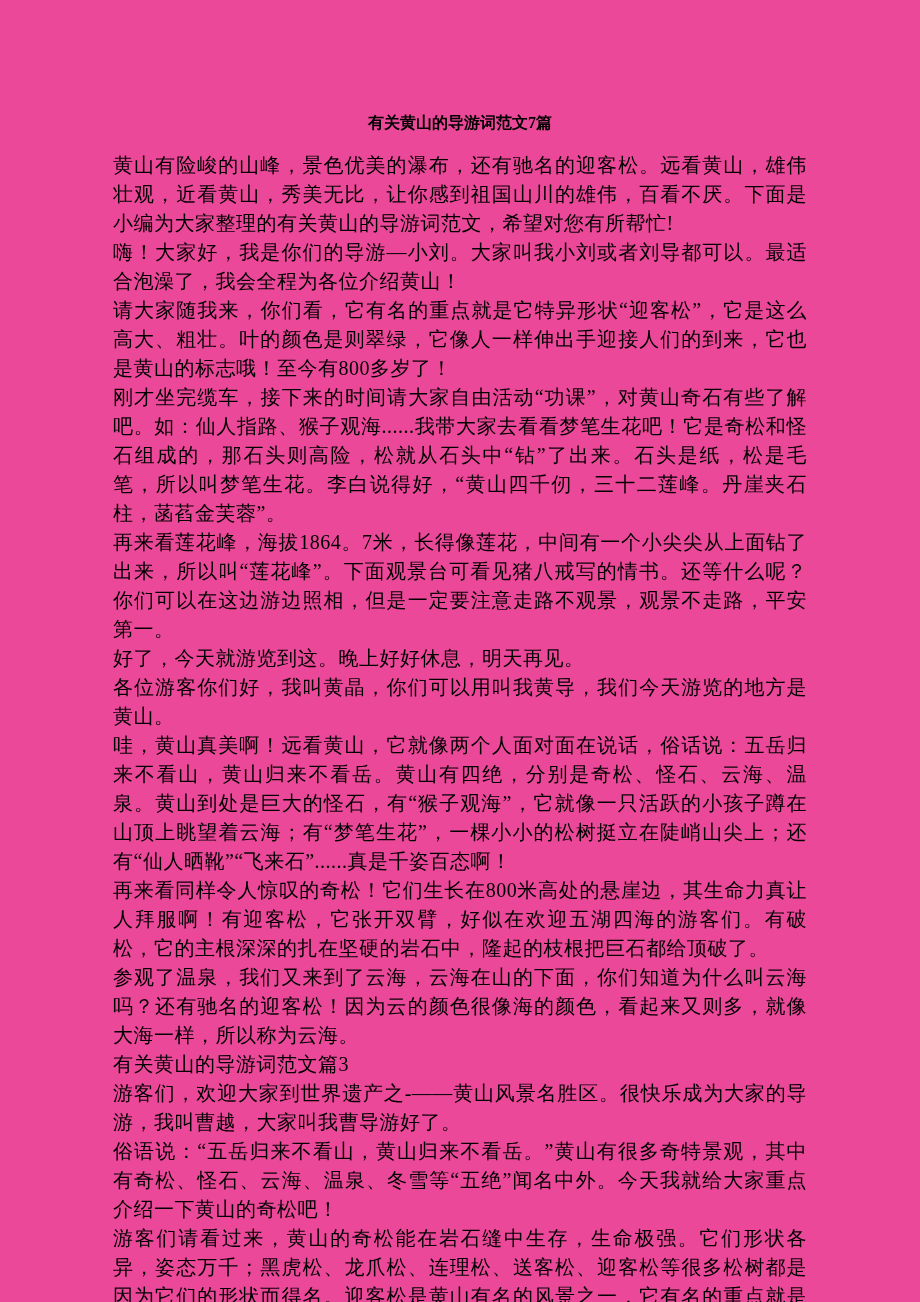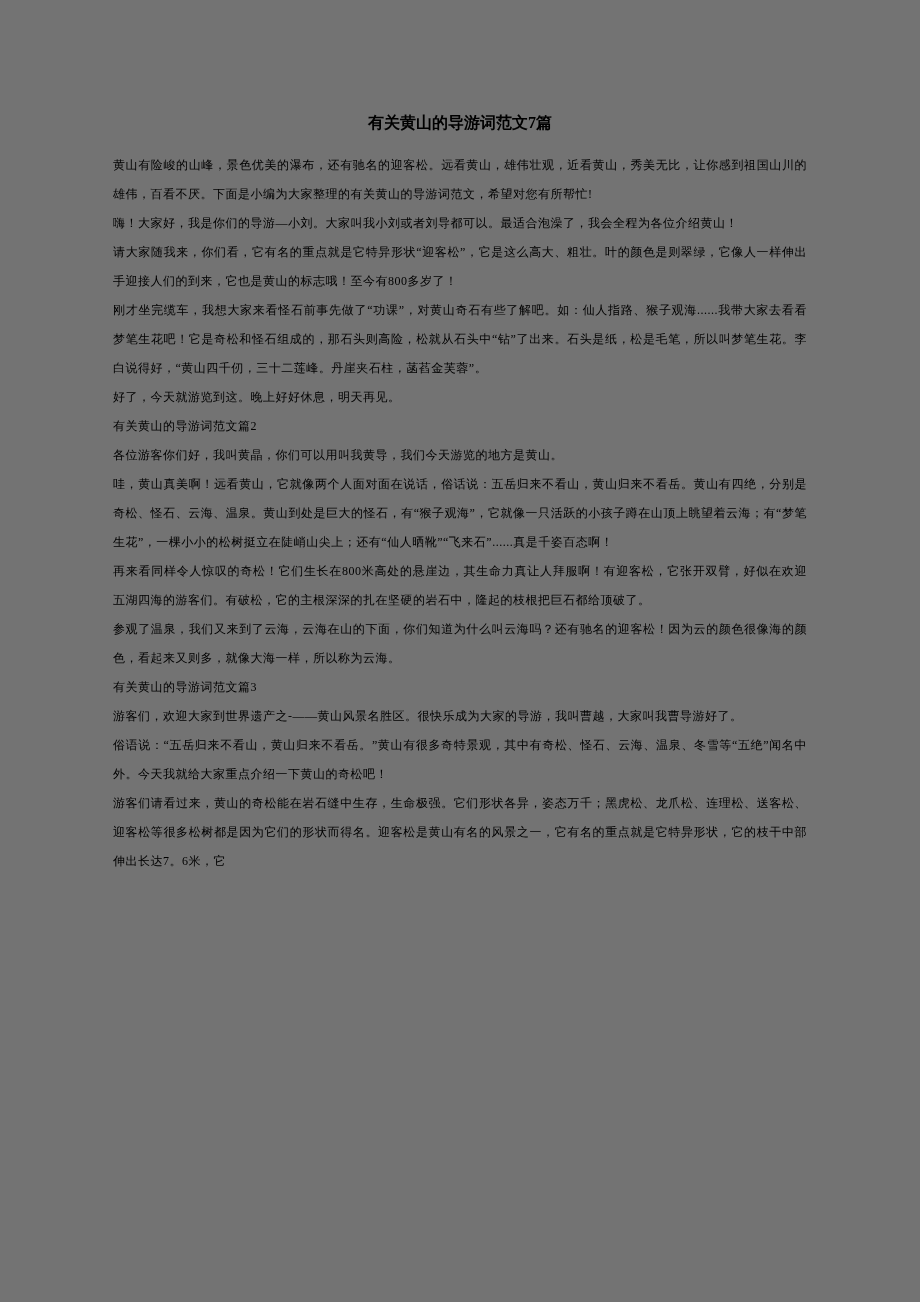--- a/index.html
+++ b/index.html
@@ -12,54 +12,54 @@
     height: 1302px;
     overflow: hidden;
     font-family: "Liberation Serif", "DejaVu Serif", serif;
     color: #000000;
   }
   .page {
     box-sizing: border-box;
     width: 920px;
     height: 1302px;
     padding: 108px 113px 0 113px;
-    background: #737373;
+    background: #ec4899;
   }
   .doc-title {
     margin: 0 0 14px 0;
     font-size: 16px;
     line-height: 29px;
     font-weight: bold;
     text-align: center;
   }
   .doc-body {
     font-size: 16px;
   }
   .doc-paragraph {
     margin: 0;
     padding: 0;
-    font-size: 12px;
+    font-size: 20px;
     line-height: 29px;
     text-align: justify;
     letter-spacing: 0.5px;
     word-break: break-all;
   }
 </style>
 </head>
 <body>
 
 <div class="page">
   <h1 class="doc-title">有关黄山的导游词范文7篇</h1>
   <div class="doc-body">
       <p class="doc-paragraph">黄山有险峻的山峰，景色优美的瀑布，还有驰名的迎客松。远看黄山，雄伟壮观，近看黄山，秀美无比，让你感到祖国山川的雄伟，百看不厌。下面是小编为大家整理的有关黄山的导游词范文，希望对您有所帮忙!</p>
       <p class="doc-paragraph">嗨！大家好，我是你们的导游—小刘。大家叫我小刘或者刘导都可以。最适合泡澡了，我会全程为各位介绍黄山！</p>
       <p class="doc-paragraph">请大家随我来，你们看，它有名的重点就是它特异形状“迎客松”，它是这么高大、粗壮。叶的颜色是则翠绿，它像人一样伸出手迎接人们的到来，它也是黄山的标志哦！至今有800多岁了！</p>
-      <p class="doc-paragraph">刚才坐完缆车，我想大家来看怪石前事先做了“功课”，对黄山奇石有些了解吧。如：仙人指路、猴子观海......我带大家去看看梦笔生花吧！它是奇松和怪石组成的，那石头则高险，松就从石头中“钻”了出来。石头是纸，松是毛笔，所以叫梦笔生花。李白说得好，“黄山四千仞，三十二莲峰。丹崖夹石柱，菡萏金芙蓉”。</p>
+      <p class="doc-paragraph">刚才坐完缆车，接下来的时间请大家自由活动“功课”，对黄山奇石有些了解吧。如：仙人指路、猴子观海......我带大家去看看梦笔生花吧！它是奇松和怪石组成的，那石头则高险，松就从石头中“钻”了出来。石头是纸，松是毛笔，所以叫梦笔生花。李白说得好，“黄山四千仞，三十二莲峰。丹崖夹石柱，菡萏金芙蓉”。</p>
+      <p class="doc-paragraph">再来看莲花峰，海拔1864。7米，长得像莲花，中间有一个小尖尖从上面钻了出来，所以叫“莲花峰”。下面观景台可看见猪八戒写的情书。还等什么呢？你们可以在这边游边照相，但是一定要注意走路不观景，观景不走路，平安第一。</p>
       <p class="doc-paragraph">好了，今天就游览到这。晚上好好休息，明天再见。</p>
-      <p class="doc-paragraph">有关黄山的导游词范文篇2</p>
       <p class="doc-paragraph">各位游客你们好，我叫黄晶，你们可以用叫我黄导，我们今天游览的地方是黄山。</p>
       <p class="doc-paragraph">哇，黄山真美啊！远看黄山，它就像两个人面对面在说话，俗话说：五岳归来不看山，黄山归来不看岳。黄山有四绝，分别是奇松、怪石、云海、温泉。黄山到处是巨大的怪石，有“猴子观海”，它就像一只活跃的小孩子蹲在山顶上眺望着云海；有“梦笔生花”，一棵小小的松树挺立在陡峭山尖上；还有“仙人晒靴”“飞来石”......真是千姿百态啊！</p>
       <p class="doc-paragraph">再来看同样令人惊叹的奇松！它们生长在800米高处的悬崖边，其生命力真让人拜服啊！有迎客松，它张开双臂，好似在欢迎五湖四海的游客们。有破松，它的主根深深的扎在坚硬的岩石中，隆起的枝根把巨石都给顶破了。</p>
       <p class="doc-paragraph">参观了温泉，我们又来到了云海，云海在山的下面，你们知道为什么叫云海吗？还有驰名的迎客松！因为云的颜色很像海的颜色，看起来又则多，就像大海一样，所以称为云海。</p>
       <p class="doc-paragraph">有关黄山的导游词范文篇3</p>
       <p class="doc-paragraph">游客们，欢迎大家到世界遗产之-——黄山风景名胜区。很快乐成为大家的导游，我叫曹越，大家叫我曹导游好了。</p>
       <p class="doc-paragraph">俗语说：“五岳归来不看山，黄山归来不看岳。”黄山有很多奇特景观，其中有奇松、怪石、云海、温泉、冬雪等“五绝”闻名中外。今天我就给大家重点介绍一下黄山的奇松吧！</p>
       <p class="doc-paragraph">游客们请看过来，黄山的奇松能在岩石缝中生存，生命极强。它们形状各异，姿态万千；黑虎松、龙爪松、连理松、送客松、迎客松等很多松树都是因为它们的形状而得名。迎客松是黄山有名的风景之一，它有名的重点就是它特异形状，它的枝干中部伸出长达7。6米，它</p>
     </div>
 </div>

